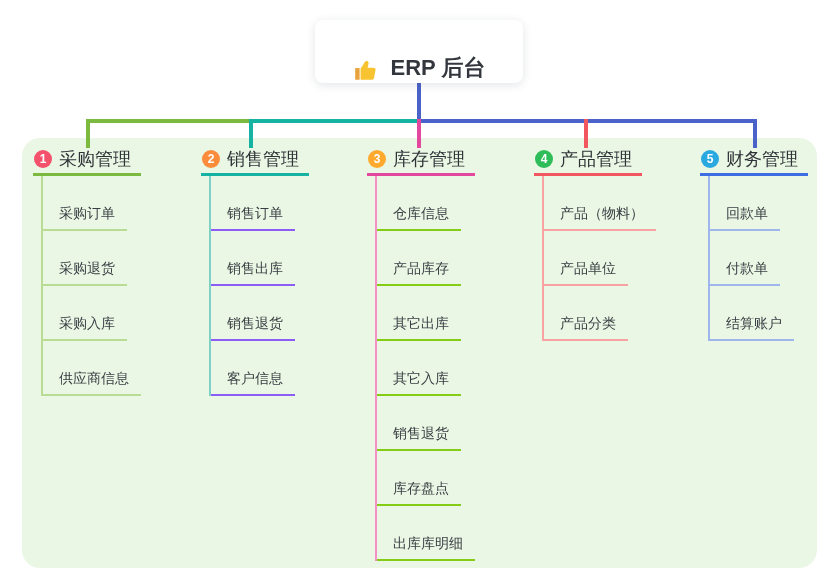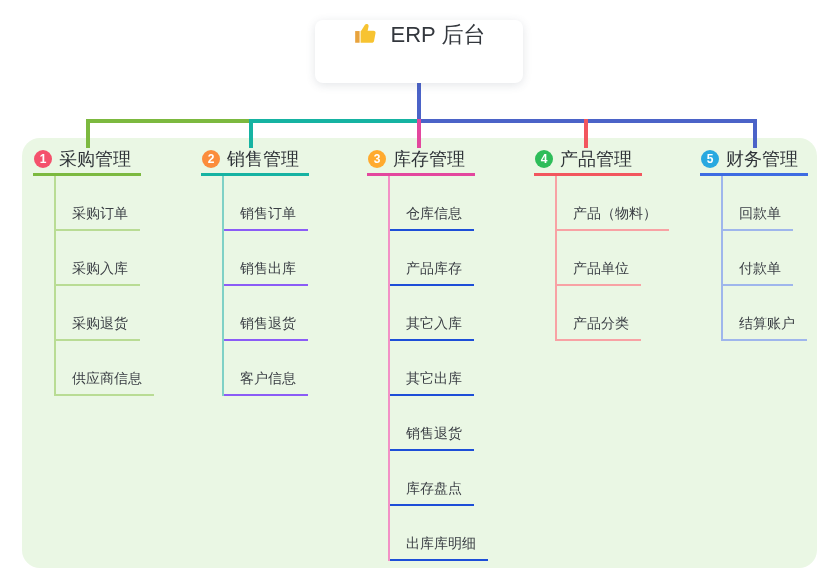--- a/index.html
+++ b/index.html
@@ -7,22 +7,22 @@
     width:839px;height:588px;position:relative;overflow:hidden;
     background:#ffffff;
     font-family:"Liberation Sans","DejaVu Sans",sans-serif;
     color:#35393f;
   }
   
   .root-card{
     position:absolute;left:315px;top:20px;width:208px;height:63px;
     background:#ffffff;border-radius:8px;
     box-shadow:0 2px 10px rgba(60,70,90,.14);
-    display:flex;align-items:flex-start;justify-content:center;gap:12px;
-    font-size:22px;font-weight:400;color:#33373d;
+    display:flex;align-items:flex-end;justify-content:center;gap:12px;
+    font-size:22px;font-weight:700;color:#33373d;
   }
   .root-card svg{width:26px;height:26px;}
   
   .hline,.vline{position:absolute;}
   .vline-root{left:417px;top:83px;width:4px;height:37px;background:#4b63c8;}
   .hline-green {left:86px; top:119px;width:166px;height:4px;background:#7cb93f;}
   .hline-teal  {left:252px;top:119px;width:165px;height:4px;background:#16b3a2;}
   .hline-indigo{left:417px;top:119px;width:340px;height:4px;background:#4b63c8;}
   .vdrop{position:absolute;top:119px;width:4px;height:29px;}
   .vdrop.d1{left:86px; background:#7cb93f;}
@@ -54,34 +54,34 @@
   .b1 .badge{background:#f4516c;}
   .b2 .badge{background:#fb8c3c;}
   .b3 .badge{background:#ffaa2e;}
   .b4 .badge{background:#2ebd59;}
   .b5 .badge{background:#29a9e0;}
   .b1 .branch-header{border-bottom:3px solid #7cb93f;}
   .b2 .branch-header{border-bottom:3px solid #16b3a2;}
   .b3 .branch-header{border-bottom:3px solid #e3479e;}
   .b4 .branch-header{border-bottom:3px solid #f2565e;}
   .b5 .branch-header{border-bottom:3px solid #3e6ce2;}
-  .items{margin-left:21px;width:fit-content;}
+  .items{margin-left:8px;width:fit-content;}
   .b1 .items{border-left:2px solid #b9dc94;}
   .b2 .items{border-left:2px solid #7fd1c6;}
   .b3 .items{border-left:2px solid #f391c6;}
   .b4 .items{border-left:2px solid #f8a2a4;}
   .b5 .items{border-left:2px solid #9fb6ec;text-align:right;}
   .item{
     height:55px;display:flex;align-items:flex-end;width:fit-content;
     padding:0 12px 6px 16px;box-sizing:border-box;
     font-size:14px;color:#3a3e44;white-space:nowrap;
   }
   .b1 .item{border-bottom:2px solid #b9dc94;}
   .b2 .item{border-bottom:2px solid #8b5cf6;}
-  .b3 .item{border-bottom:2px solid #1d4ed8;}
+  .b3 .item{border-bottom:2px solid #84cc16;}
   .b4 .item{border-bottom:2px solid #f8a2a4;}
   .b5 .item{border-bottom:2px solid #9fb6ec;}
 </style>
 </head>
 <body>
 
 <div class="panel"></div>
 
 <div class="vline vline-root"></div>
 <div class="hline hline-green"></div>
@@ -103,22 +103,22 @@
   <span>ERP 后台</span>
 </div>
 
 <div class="branch b1">
   <div class="branch-header">
     <span class="badge">1</span>
     <span class="title">采购管理</span>
   </div>
   <div class="items">
     <div class="item">采购订单</div>
+    <div class="item">采购退货</div>
     <div class="item">采购入库</div>
-    <div class="item">采购退货</div>
     <div class="item">供应商信息</div>
   </div>
 </div>
 
 <div class="branch b2">
   <div class="branch-header">
     <span class="badge">2</span>
     <span class="title">销售管理</span>
   </div>
   <div class="items">
@@ -130,22 +130,22 @@
 </div>
 
 <div class="branch b3">
   <div class="branch-header">
     <span class="badge">3</span>
     <span class="title">库存管理</span>
   </div>
   <div class="items">
     <div class="item">仓库信息</div>
     <div class="item">产品库存</div>
+    <div class="item">其它出库</div>
     <div class="item">其它入库</div>
-    <div class="item">其它出库</div>
     <div class="item">销售退货</div>
     <div class="item">库存盘点</div>
     <div class="item">出库库明细</div>
   </div>
 </div>
 
 <div class="branch b4">
   <div class="branch-header">
     <span class="badge">4</span>
     <span class="title">产品管理</span>

